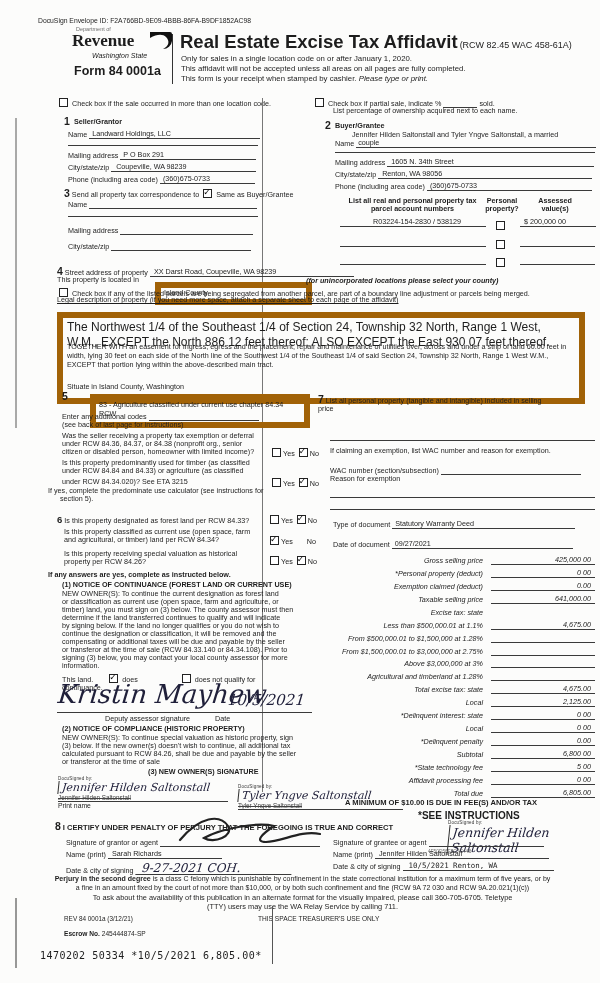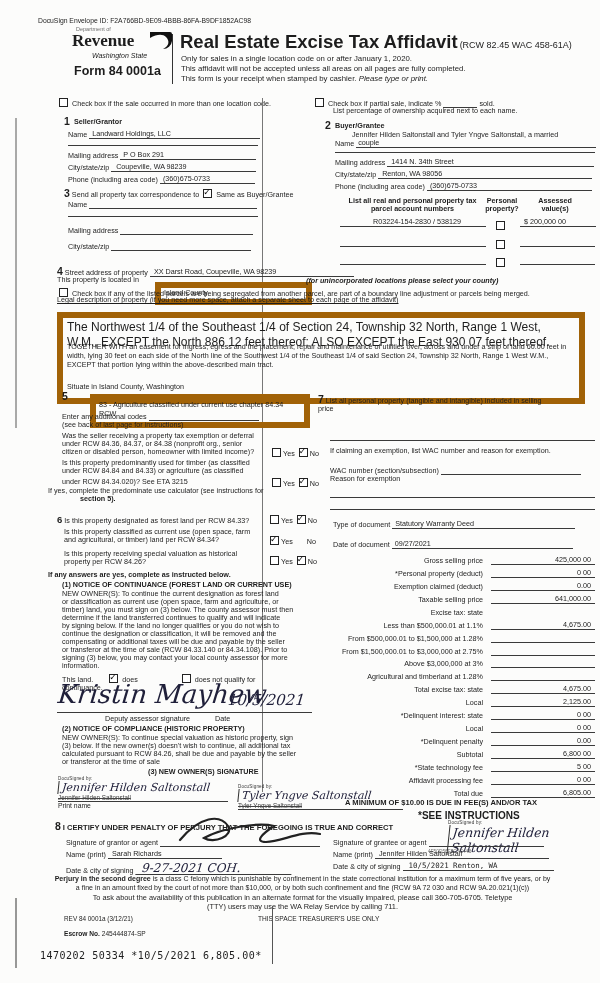--- a/index.html
+++ b/index.html
@@ -13,21 +13,21 @@
   .hl{position:absolute;border-bottom:1px solid #3a3a3a;height:0;}
   .vl{position:absolute;width:0;border-left:1px solid #6a6a6a;}
   .cb{display:inline-block;width:7px;height:7px;border:1px solid #222;position:relative;
       vertical-align:-1px;margin:0 2px;background:#fff;}
   .cb.c::after{content:"✓";position:absolute;left:-1px;top:-3px;font-size:9px;color:#111;}
   .box{position:absolute;border:6px solid #a16207;margin-top:8px;}
   .script{font-family:"DejaVu Serif",serif;font-style:italic;color:#20203a;
           transform:skewX(-6deg);}
   .dsl{font-size:4.5px;color:#333;letter-spacing:.2px;}
   .dsbr{border-left:1.6px solid #2e2e2e;padding-left:3px;}
-  .taxrow{display:flex;align-items:flex-end;height:12.95px;}
+  .taxrow{display:flex;align-items:flex-end;height:12.95px;font-style:italic;}
   .taxrow .lab{flex:1;text-align:right;font-size:7.2px;padding-right:8px;white-space:nowrap;}
   .taxrow .val{width:100px;border-bottom:1px solid #3a3a3a;text-align:right;
                font-size:7.2px;padding:0 4px 0 0;}
   .taxrow .val.noline{border-bottom:none;}
   .mono{font-family:"DejaVu Sans Mono",monospace;}
   .gray{color:#6d6d6d;}
   .dash{position:absolute;border-left:2px solid #555;width:0;}
 </style>
 </head>
 <body>
@@ -116,21 +116,21 @@
   <div class="t sec" style="left:325px;top:119px;">2</div>
   <div class="t b" style="left:335px;top:122px;">Buyer/Grantee</div>
   <div class="t" style="left:352px;top:131px;">Jennifer Hilden Saltonstall and Tyler Yngve Saltonstall, a married</div>
   <div class="t" style="left:335px;top:139px;">
     <span>Name</span>
     <span class="ul" style="width:238px;padding-left:2px;">couple</span>
   </div>
   <div class="hl" style="left:335px;top:152px;width:260px;"></div>
   <div class="t" style="left:335px;top:158px;">
     <span>Mailing address</span>
-    <span class="ul" style="width:203px;padding-left:4px;">1414 N. 34th Street</span>
+    <span class="ul" style="width:203px;padding-left:4px;">1605 N. 34th Street</span>
   </div>
   <div class="t" style="left:335px;top:170px;">
     <span>City/state/zip</span>
     <span class="ul" style="width:210px;padding-left:4px;">Renton, WA 98056</span>
   </div>
   <div class="t" style="left:335px;top:182px;">
     <span>Phone (including area code)</span>
     <span class="ul" style="width:162px;padding-left:3px;">(360)675-0733</span>
   </div>
 
@@ -210,21 +210,21 @@
   </div>
 
   <div class="t" style="left:62px;top:459px;">Is this property predominantly used for timber (as classified</div>
   <div class="t" style="left:62px;top:467px;">under RCW 84.84 and 84.33) or agriculture (as classified</div>
   <div class="t" style="left:62px;top:478px;">under RCW 84.34.020)? See ETA 3215</div>
   <div class="t" style="left:270px;top:478px;">
     <span class="cb"></span><span>Yes</span>
     <span class="cb c"></span><span>No</span>
   </div>
   <div class="t" style="left:48px;top:487px;">If yes, complete the predominate use calculator (see instructions for</div>
-  <div class="t" style="left:80px;top:495px;font-weight:bold;">section 5).</div>
+  <div class="t" style="left:60px;top:495px;">section 5).</div>
 
   <div class="hl" style="left:330px;top:440px;width:265px;"></div>
   <div class="t" style="left:330px;top:447px;">If claiming an exemption, list WAC number and reason for exemption.</div>
   <div class="t" style="left:330px;top:466px;">
     <span>WAC number (section/subsection)</span>
     <span class="ul" style="width:140px;"></span>
   </div>
   <div class="t" style="left:330px;top:475px;">Reason for exemption</div>
   <div class="hl" style="left:330px;top:497px;width:265px;"></div>
   <div class="hl" style="left:330px;top:509px;width:265px;"></div>

